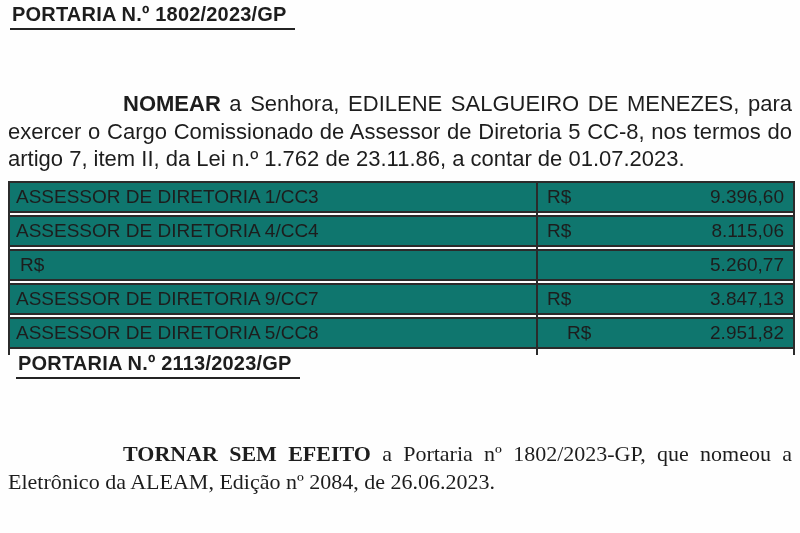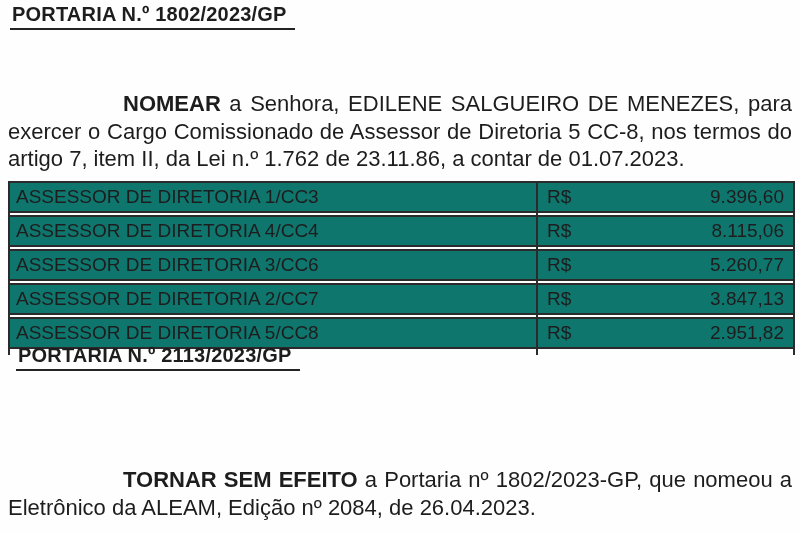--- a/index.html
+++ b/index.html
@@ -20,29 +20,29 @@
     display:inline-block;
     font-size:20px;
     font-weight:bold;
     letter-spacing:0.2px;
     line-height:22px;
     border-bottom:2px solid #232323;
     padding:0 8px 3px 2px;
     white-space:nowrap;
   }
   #heading1{left:10px;top:3px;}
-  #heading2{left:16px;top:344px;}
+  #heading2{left:16px;top:352px;}
   .para{
     position:absolute;
     left:8px;
     width:784px;
     font-size:22px;
   }
   #para1{top:90px;}
-  #para2{top:466px;}
+  #para2{top:440px;font-family:Liberation Serif, serif;}
   #para1 .pline{height:27.5px;line-height:27.5px;}
   #para2 .pline{height:28px;line-height:28px;}
   .pline{
     white-space:nowrap;
     overflow:visible;
   }
   .pline.justify{
     white-space:normal;
     text-align:justify;
     text-align-last:justify;
@@ -60,21 +60,21 @@
     box-sizing:border-box;
     width:787px;
     height:32px;
     border:2px solid #2b2b2b;
     margin-bottom:2px;
     display:flex;
     align-items:center;
     font-size:19px;
     background:#0f766e;
   }
-  .srow:last-child{margin-bottom:0;}
+  .srow:last-child{margin-bottom:0;gap:20px;}
   .cell-cargo{
     box-sizing:border-box;
     width:527px;
     padding-left:6px;
     white-space:nowrap;
     overflow:hidden;
   }
   .cell-valor{
     box-sizing:border-box;
     flex:1;
@@ -121,29 +121,28 @@
 
   <div class="srow">
     <div class="cell-cargo">ASSESSOR DE DIRETORIA 4/CC4</div>
     <div class="cell-valor">
       <span>R$</span>
       <span>8.115,06</span>
     </div>
   </div>
 
   <div class="srow">
-    <div class="cell-cargo">ASSESSOR DE DIRETORIA 3/CC6</div>
     <div class="cell-valor">
       <span>R$</span>
       <span>5.260,77</span>
     </div>
   </div>
 
   <div class="srow">
-    <div class="cell-cargo">ASSESSOR DE DIRETORIA 2/CC7</div>
+    <div class="cell-cargo">ASSESSOR DE DIRETORIA 9/CC7</div>
     <div class="cell-valor">
       <span>R$</span>
       <span>3.847,13</span>
     </div>
   </div>
 
   <div class="srow">
     <div class="cell-cargo">ASSESSOR DE DIRETORIA 5/CC8</div>
     <div class="cell-valor">
       <span>R$</span>
@@ -155,16 +154,16 @@
     <div class="vline m"></div>
     <div class="vline r"></div>
   </div>
 
   <div class="heading" id="heading2">PORTARIA N.º 2113/2023/GP</div>
 
   <div class="para" id="para2">
     <div class="pline justify indent">
       <span class="kw">TORNAR SEM EFEITO</span><span> a Portaria nº 1802/2023-GP, que nomeou a</span>
     </div>
-    <div class="pline">Eletrônico da ALEAM, Edição nº 2084, de 26.04.2023.</div>
+    <div class="pline">Eletrônico da ALEAM, Edição nº 2084, de 26.06.2023.</div>
   </div>
 
 </div>
 
 </body></html>

